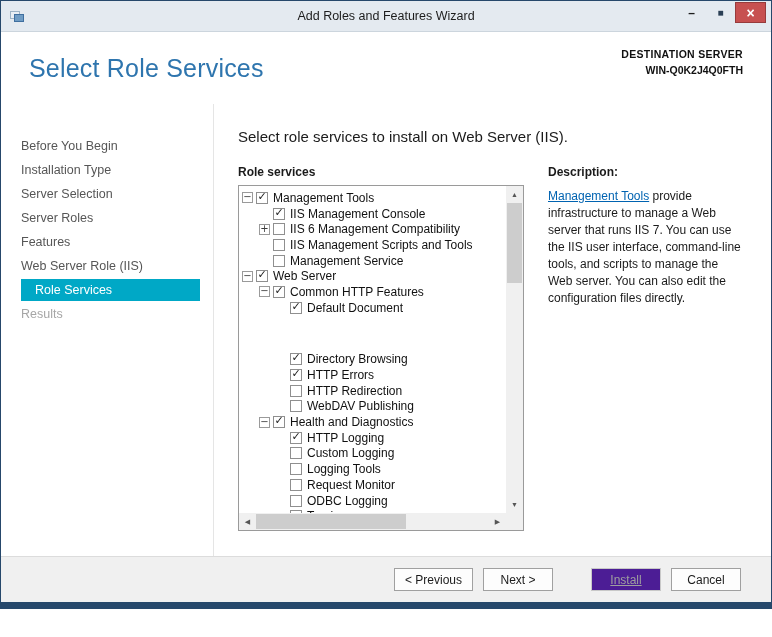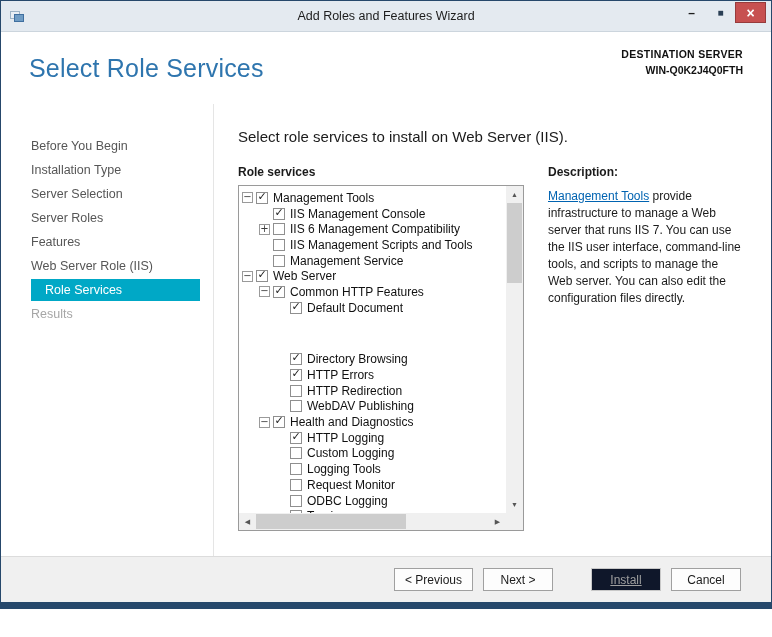--- a/index.html
+++ b/index.html
@@ -47,21 +47,21 @@
     margin: 8px 0 0 0; font-size: 25px; font-weight: 400;
     color: var(--accent, #2e75ae); letter-spacing: 0.2px;
   }
   .destination { text-align: right; font-size: 10.5px; line-height: 1.55; color: #101010; }
   .destination .l1 { font-weight: bold; letter-spacing: 0.3px; }
   .destination .l2 { font-weight: bold; }
   
   .main { flex: 1; display: flex; min-height: 0; background: #fff; }
   .sidebar {
     width: 213px; flex: none; box-sizing: border-box;
-    padding: 30px 0 0 30px; border-right: 1px solid #e5e5e5;
+    padding: 30px 0 0 20px; border-right: 1px solid #e5e5e5;
   }
   .nav-item { font-size: 12.5px; height: 24px; line-height: 24px; color: #565656; white-space: nowrap; cursor: pointer; }
   .nav-item.disabled { color: #a6a6a6; cursor: default; }
   .nav-item.selected {
     background: var(--nav-selected-bg, #00a8c6);
     color: var(--nav-selected-text, #fff);
     padding-left: 14px; margin-right: 13px; height: 22px; line-height: 22px;
     margin-top: 1px; margin-bottom: 1px;
   }
   .content { flex: 1; box-sizing: border-box; padding: 24px 28px 0 24px; min-width: 0; }
@@ -114,21 +114,21 @@
     background: var(--footer-bg, #f0f0f0); border-top: 1px solid #dcdcdc;
     display: flex; align-items: center; justify-content: flex-end;
     gap: 10px; padding: 0 30px;
   }
   .btn {
     min-width: 70px; height: 23px; box-sizing: border-box;
     background: #fdfdfd; border: 1px solid #a0a0a0; color: #1b1b1b;
     font-family: "Liberation Sans", sans-serif; font-size: 12px;
     padding: 0 10px; cursor: pointer;
   }
-  .btn.disabled { color: #9f9f9f; border-color: #c8c8c8; background: #0f172a; cursor: default; text-decoration: underline; }
+  .btn.disabled { color: #9f9f9f; border-color: #c8c8c8; background: #4c1d95; cursor: default; text-decoration: underline; }
   .btn[data-name="install-button"] { margin-left: 28px; }
   .bottom-edge { flex: none; height: 6px; background: var(--window-border, #26486b); }
 </style>
 </head>
 <body>
 
 <div class="window" data-name="add-roles-features-wizard-window">
 
   <div class="titlebar" data-name="titlebar">
     <svg class="app-icon" data-name="wizard-app-icon" viewBox="0 0 16 16">

